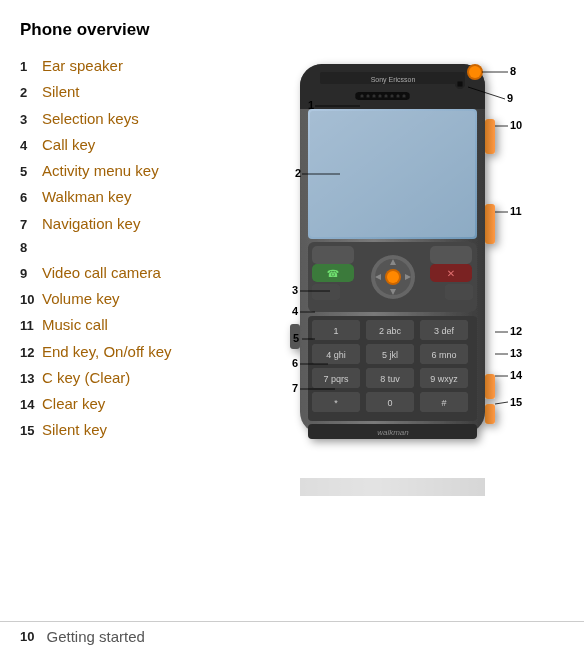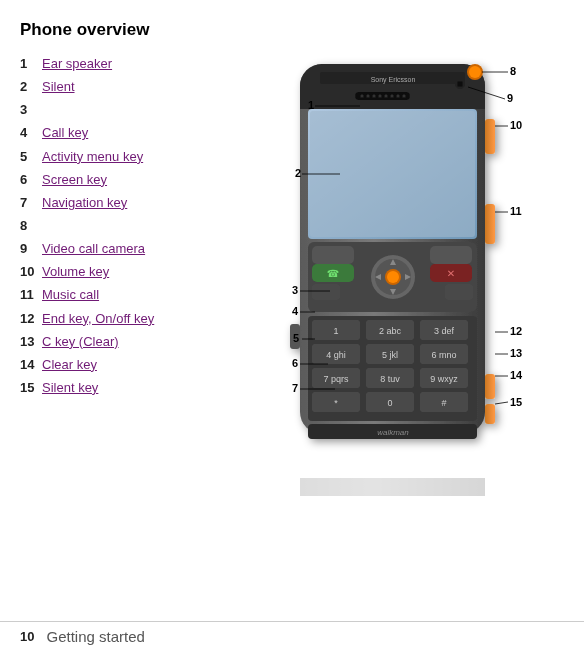--- a/index.html
+++ b/index.html
@@ -44,23 +44,22 @@
       align-items: baseline;
       margin-bottom: 3px;
       line-height: 1.55;
     }
     .item-num {
       font-weight: bold;
       min-width: 22px;
       font-size: 13px;
     }
     .item-label {
-      font-size: 13px;
-      color: #701a75;
-      text-decoration: underline;
+      font-size: 15px;
+      color: #a16207;
     }
     .right-panel {
       flex: 1;
       position: relative;
       display: flex;
       align-items: flex-start;
       justify-content: center;
     }
     .footer-bar {
       position: absolute;
@@ -103,32 +102,33 @@
       <li>
       <span class="item-num">1</span>
       <span class="item-label">Ear speaker</span>
     </li>
           <li>
       <span class="item-num">2</span>
       <span class="item-label">Silent</span>
     </li>
           <li>
       <span class="item-num">3</span>
+      <span class="item-label">Selection keys</span>
     </li>
           <li>
       <span class="item-num">4</span>
       <span class="item-label">Call key</span>
     </li>
           <li>
       <span class="item-num">5</span>
       <span class="item-label">Activity menu key</span>
     </li>
           <li>
       <span class="item-num">6</span>
-      <span class="item-label">Screen key</span>
+      <span class="item-label">Walkman key</span>
     </li>
           <li>
       <span class="item-num">7</span>
       <span class="item-label">Navigation key</span>
     </li>
           <li>
       <span class="item-num">8</span>
     </li>
           <li>
       <span class="item-num">9</span>

